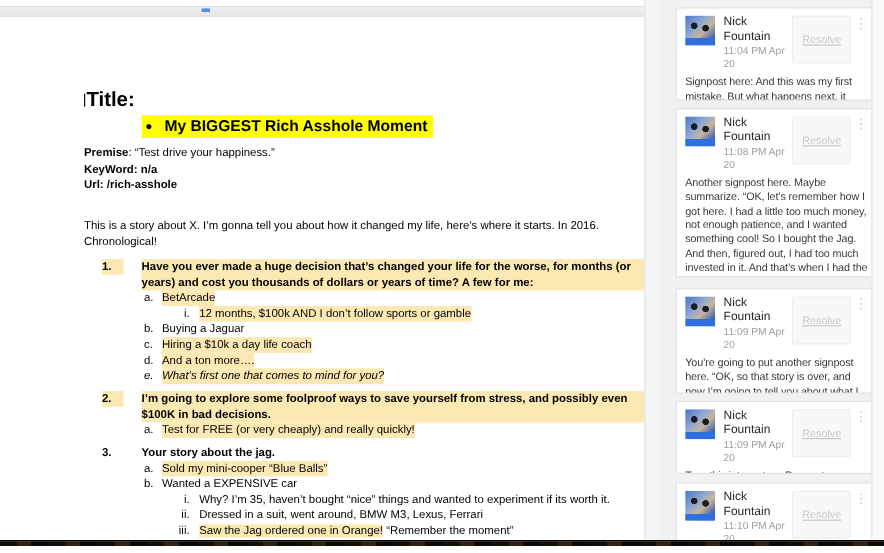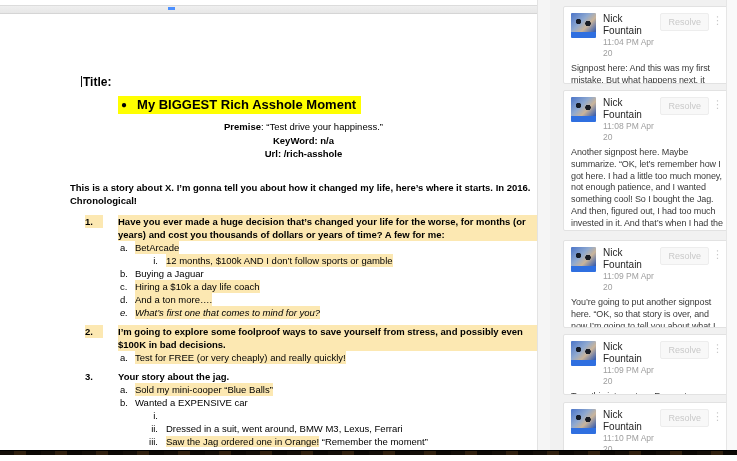--- a/index.html
+++ b/index.html
@@ -14,29 +14,29 @@
     background:linear-gradient(#efefef, #e7e7e7);
     border-top:1px solid #dcdcdc; border-bottom:1px solid #d5d5d5;
   }
   .ruler-marker { position:absolute; left:168px; top:1px; width:7px; height:3px; background:#4d90fe; }
   
   .doc {
     position:absolute; left:0; top:14px; width:537px; height:440px;
     background:#fff; overflow:hidden; padding:62px 0 0 70px;
     font-size:9.5px; line-height:13px;
   }
-  .title-line { font-size:12px; font-weight:bold; line-height:13px;margin-left:11px; }
+  .title-line { font-size:17px; font-weight:bold; line-height:13px; }
   .caret { display:inline-block; width:1px; height:11px; background:#111; margin-right:1px; vertical-align:-1px; }
   .headline-line { margin-top:7px; margin-left:48px; font-size:13px; line-height:17px; font-weight:bold; }
   .hlY { background:#ffff00;text-align:center; }
   .hl  { background:#fce8b2; }
   .headline-box { display:inline-block; padding:0 5px 1px 3px; }
   .headline-bullet { font-size:10px; vertical-align:1px; margin-right:10px; }
-  .meta { margin-top:6px; line-height:13.5px;text-align:center; }
-  .intro { margin-top:20px; font-weight:bold; max-width:482px; }
+  .meta { margin-top:6px; line-height:13.5px; }
+  .intro { margin-top:20px; font-weight:normal; max-width:482px; }
   .list { margin-top:8px; }
   .row { display:flex; align-items:flex-start; }
   .row .num { flex:none; }
   .l1 { padding-left:15px; } .l1 .num { width:18px; }
   .l2 { padding-left:50px; } .l2 .num { width:15px; }
   .l3 { padding-left:66px; white-space:nowrap; } .l3 .num { width:22px; text-align:right; margin-right:8px; }
   .l2 { white-space:nowrap; }
   .bold { font-weight:bold; }
   .italic { font-style:italic; }
   .mt9 { margin-top:9px; }
@@ -74,21 +74,21 @@
       radial-gradient(circle at 68% 42%, rgba(15,20,30,.95) 0 2.5px, transparent 3px),
       linear-gradient(0deg, #2f6fe0 0 6px, transparent 6px),
       linear-gradient(135deg, #4a74c9 0%, #8fa9d0 38%, #c9b49a 58%, #3b5fae 85%);
   }
   .cmeta { margin-left:7px; min-width:0; }
   .cname { font-size:10px; color:#262626; line-height:12px; }
   .ctime { font-size:8.5px; color:#9e9e9e; line-height:11px; }
   .resolve {
     margin-left:auto; flex:none; font-size:9px; color:#c9c9c9;
     background:#f8f8f8; border:1px solid #ededed; border-radius:2px;
-    padding:3px 7px; line-height:10px; cursor:default;
+    padding:14px 7px; line-height:10px; cursor:default;text-decoration:underline;
   }
   .kebab { flex:none; margin-left:3px; color:#c8c8c8; font-size:11px; line-height:14px; }
   .cbody { margin-top:4px; font-size:9px; letter-spacing:-0.1px; line-height:11.8px; color:#3a3a3a; }
   
   .bottom-strip {
     position:absolute; left:0; top:450px; width:737px; height:5px; z-index:30;
     background:repeating-linear-gradient(90deg, #140e08 0 14px, #30200f 14px 26px, #0c0804 26px 41px);
     border-top:1px solid #000;
   }
 </style>
@@ -162,20 +162,21 @@
       <div class="row l2">
         <span class="num">a.</span>
         <span class="hl">Sold my mini-cooper “Blue Balls”</span>
       </div>
       <div class="row l2">
         <span class="num">b.</span>
         <span>Wanted a EXPENSIVE car</span>
       </div>
       <div class="row l3">
         <span class="num">i.</span>
+        <span><span>Why? I’m 35, haven’t bought “nice” things and wanted to experiment if </span><span class="sp">its</span><span> worth it.</span></span>
       </div>
       <div class="row l3">
         <span class="num">ii.</span>
         <span>Dressed in a suit, went around, BMW M3, Lexus, Ferrari</span>
       </div>
       <div class="row l3">
         <span class="num">iii.</span>
         <span><span class="hl">Saw the Jag ordered one in Orange!</span><span> “Remember the moment”</span></span>
       </div>
       <div class="row l2">

